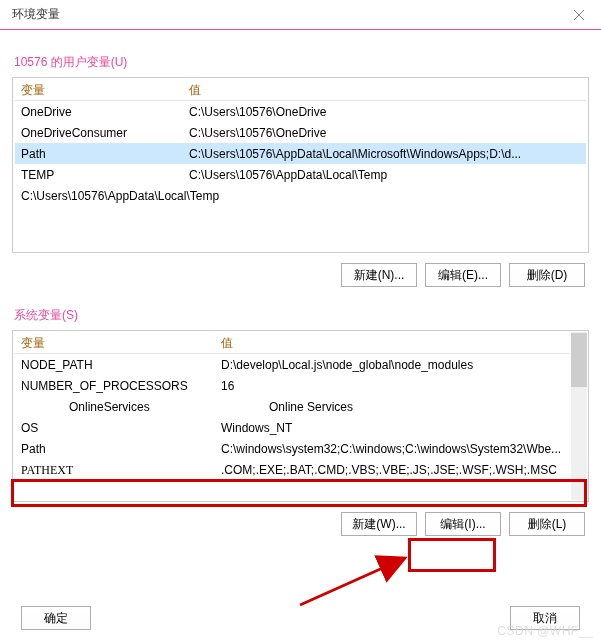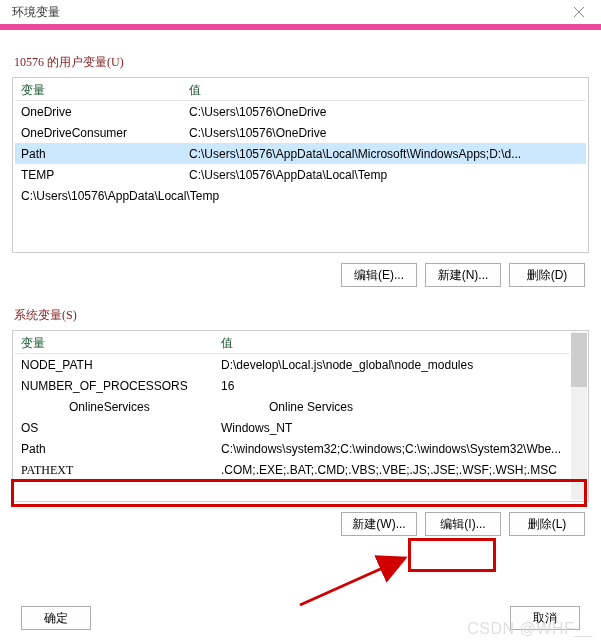--- a/index.html
+++ b/index.html
@@ -13,54 +13,54 @@
     height: 642px;
     overflow: hidden;
     position: relative;
   }
   .titlebar {
     height: 30px;
     display: flex;
     align-items: center;
     justify-content: space-between;
     padding: 0 8px 0 12px;
-    border-bottom: 6px solid #ec4899;
+    border-bottom: 1px solid #ec4899;
   }
   .titlebar .title { color: #333; }
   .titlebar .close {
     width: 28px;
     height: 20px;
     display: flex;
     align-items: center;
     justify-content: center;
     color: #777;
     cursor: pointer;
   }
   .close svg { width: 10px; height: 10px; }
   .content { padding: 10px 12px 0 12px; }
-  .group-label { margin: 14px 0 6px 2px; color: #7f1d1d; font-family: Liberation Serif, serif; }
+  .group-label { margin: 14px 0 6px 2px; color: #ec4899; }
   .panel {
     border: 1px solid #ccc;
     background: #fff;
     position: relative;
     padding: 2px;
   }
   .table-wrap {
     position: relative;
     border: none;
     overflow: hidden;
   }
   .list-header, .row {
     display: flex;
     line-height: 20px;
     height: 21px;
     align-items: center;
     padding-left: 6px;
   }
-  .list-header { color: #14532d; border-bottom: 1px solid #e4e4e4; }
+  .list-header { color: #a16207; border-bottom: 1px solid #e4e4e4; }
   .col-name { width: 168px; flex-shrink: 0; white-space: nowrap; overflow: hidden; }
   .col-value { flex: 1; white-space: nowrap; overflow: hidden; text-overflow: ellipsis; }
   .row.selected { background: #CCE8FF; }
   .scrollbar-stub {
     position: absolute;
     right: 1px; top: 1px;
     width: 16px;
     background: #f0f0f0;
   }
   .scroll-thumb {
@@ -104,21 +104,21 @@
     pointer-events: none;
   }
   .arrow-overlay {
     position: absolute;
     pointer-events: none;
   }
   .watermark {
     position: absolute;
     right: 8px; bottom: 4px;
     color: #d8d8d8;
-    font-size: 16px;
+    font-size: 12px;
     letter-spacing: 0.5px;
     opacity: 0.8;
   }
 </style>
 </head>
 <body>
 
 <div class="titlebar">
   <span class="title">环境变量</span>
   <span class="close">
@@ -153,22 +153,22 @@
       <div class="row">
         <div class="col-name">TEMP</div>
         <div class="col-value">C:\Users\10576\AppData\Local\Temp</div>
       </div>
       <div class="row">
         <div class="col-value">C:\Users\10576\AppData\Local\Temp</div>
       </div>
     </div>
   </div>
   <div class="button-row">
+    <button class="btn">新建(N)...</button>
     <button class="btn">编辑(E)...</button>
-    <button class="btn">新建(N)...</button>
     <button class="btn">删除(D)</button>
   </div>
 
   <div class="group-label" style="margin-top:6px;">系统变量(S)</div>
   <div class="panel" style="height:172px;">
     <div class="scrollbar-stub" style="height:168px;">
       <div class="scroll-thumb"></div>
     </div>
     <div class="table-wrap" style="margin-right:17px;">
       <div class="list-header">

